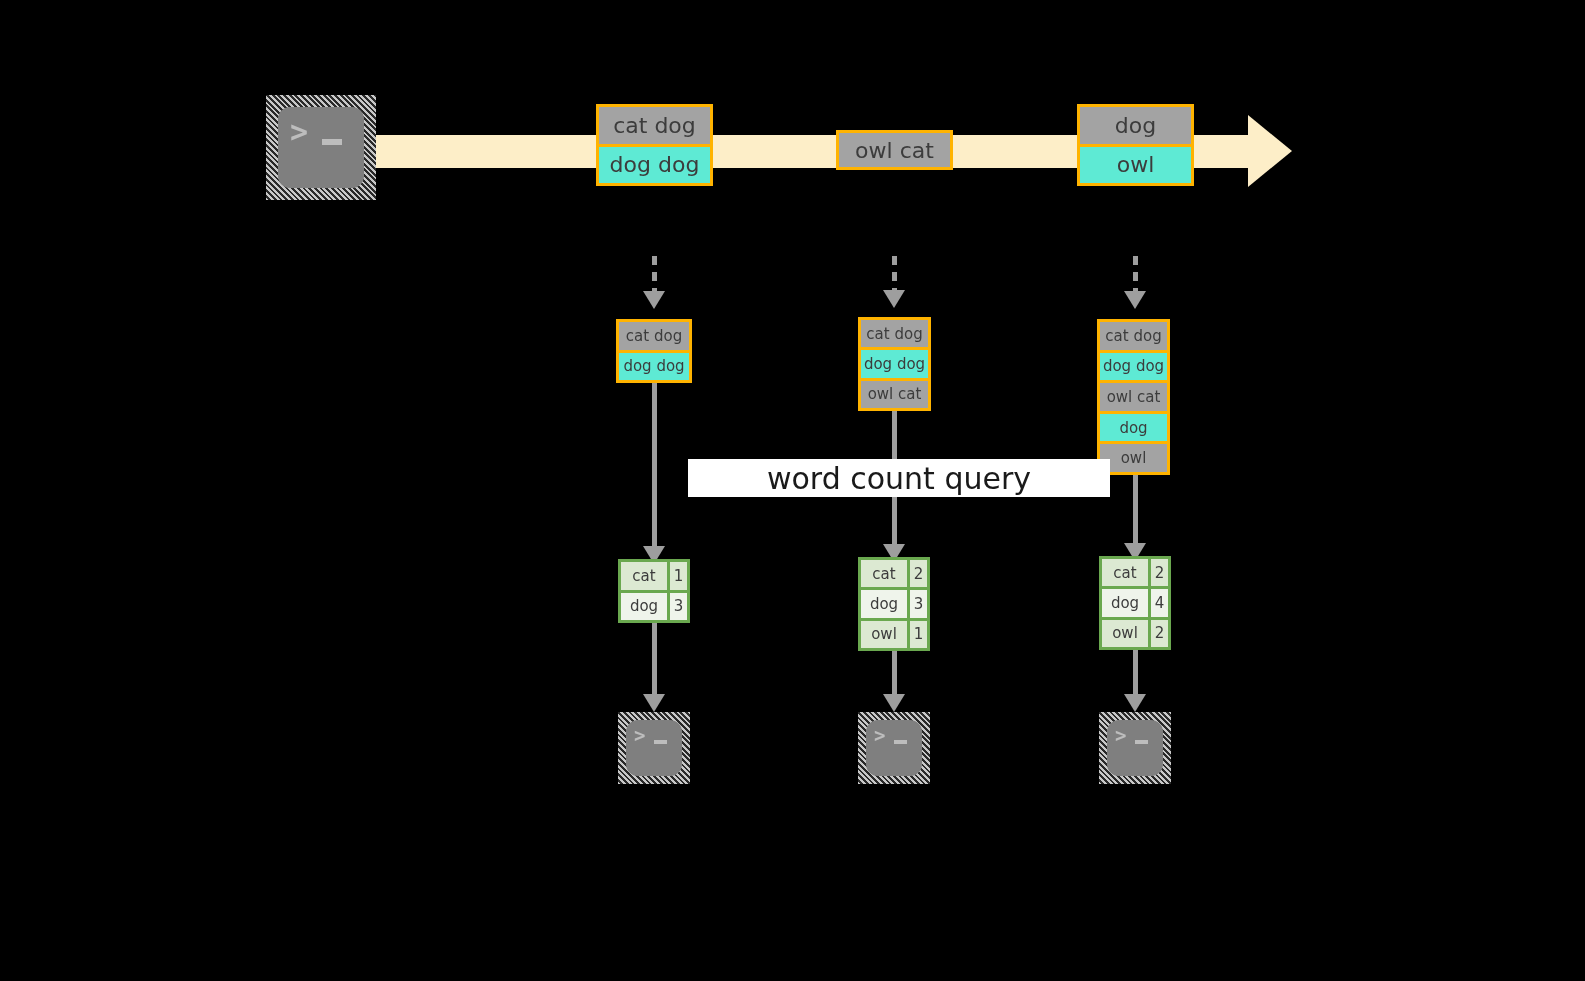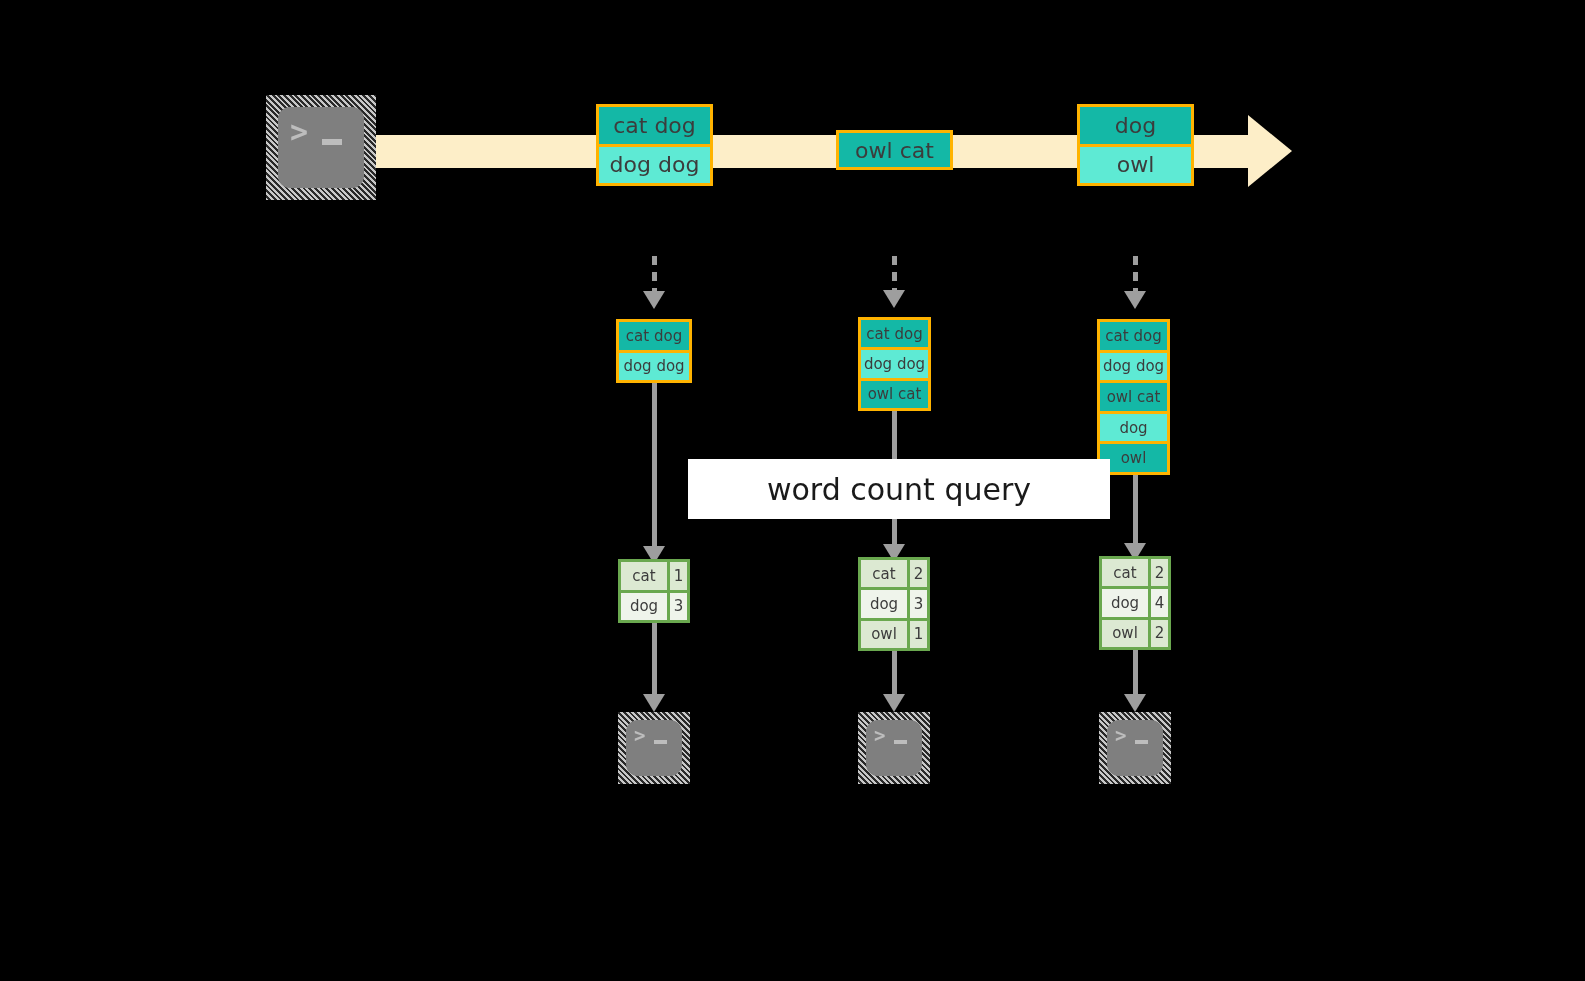--- a/index.html
+++ b/index.html
@@ -21,21 +21,21 @@
   .band{position:absolute;background:#fdeec8;}
   .band-head{position:absolute;width:0;height:0;
              border-top:36px solid transparent;border-bottom:36px solid transparent;
              border-left:44px solid #fdeec8;}
 
   
   .obox{position:absolute;box-sizing:border-box;border:3px solid #ffb300;
         display:flex;flex-direction:column;}
   .obox .cell{flex:1 1 auto;display:flex;align-items:center;justify-content:center;
               color:#3c3c3c;box-sizing:border-box;white-space:nowrap;}
-  .obox .cell.d{background:#14b8a6;}
+  .obox .cell.d{background:#a3a3a3;}
   .obox .cell.l{background:#5eead4;}
   .obox .cell + .cell{border-top:3px solid #ffb300;}
 
   
   .gbox{position:absolute;box-sizing:border-box;border:3px solid #6aa84f;
         display:flex;flex-direction:column;}
   .grow{flex:1 1 auto;display:flex;box-sizing:border-box;justify-content:space-between;}
   .grow + .grow{border-top:3px solid #6aa84f;}
   .gcell{display:flex;align-items:center;justify-content:center;color:#3c3c3c;
          box-sizing:border-box;white-space:nowrap;}
@@ -186,17 +186,17 @@
   <div class="vline" style="left:1133px;top:650px;height:51px;"></div>
   <div class="ahead" style="left:1124px;top:694px;"></div>
 
   <div class="term" style="left:1099px;top:712px;width:72px;height:72px;padding:8px;">
     <div class="term-inner">
       <span class="term-prompt" style="left:8px;top:6px;font-size:19px;">&gt;</span>
       <span class="term-cursor" style="left:28px;top:20px;width:13px;height:4px;"></span>
     </div>
   </div>
 
-  <div class="qlabel" style="left:688px;top:459px;width:422px;height:60px;font-size:30px;">
+  <div class="qlabel" style="left:688px;top:459px;width:422px;height:38px;font-size:30px;">
     <span>word count query</span>
   </div>
 
 </div>
 
 </body></html>

